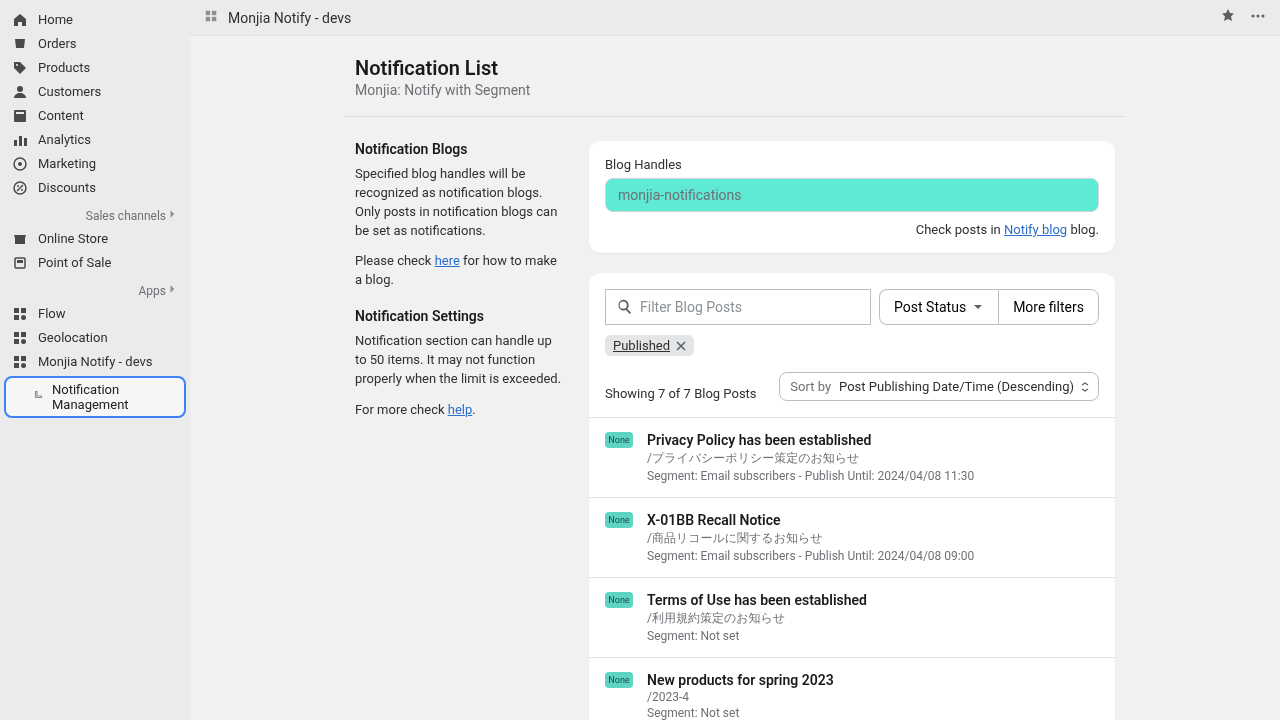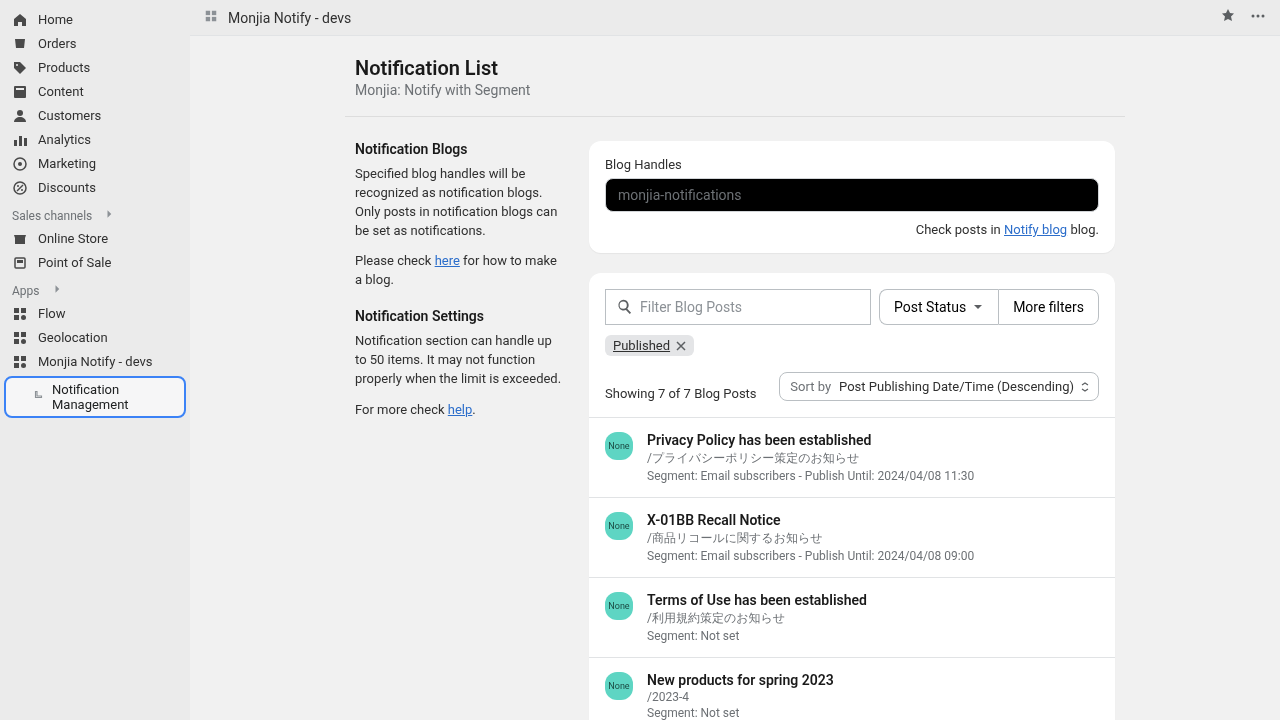--- a/index.html
+++ b/index.html
@@ -1,21 +1,21 @@
 <!DOCTYPE html>
 <html><head>
 <meta charset="utf-8">
 <style>
 * { margin: 0; padding: 0; box-sizing: border-box; font-family: -apple-system, BlinkMacSystemFont, "Segoe UI", Roboto, sans-serif; }
 body { background: #f1f1f1; width: 1280px; height: 720px; overflow: hidden; display: flex; }
 .sidebar { width: 190px; background: #ebebeb; padding-top: 8px; display: flex; flex-direction: column; }
 .nav-item { display: flex; align-items: flex-start; padding: 4px 12px; font-size: 13px; color: #303030; cursor: pointer; gap: 10px; }
 .nav-item .icon { width: 16px; height: 16px; display: flex; align-items: center; justify-content: center; }
 .nav-item .icon svg { width: 16px; height: 16px; fill: #4a4a4a; }
-.nav-section { padding: 8px 12px 4px; font-size: 12px; color: #6d7175; display: flex; align-items: center; justify-content: flex-start; gap: 11px; }
+.nav-section { padding: 8px 12px 4px; font-size: 12px; color: #6d7175; display: flex; align-items: center; justify-content: flex-end; }
 .nav-section .chev svg { width: 12px; height: 12px; fill: #8c9196; }
 .app-sub { display: flex; align-items: center; padding: 4px 4px 4px 30px; font-size: 13px; color: #202223; gap: 6px; }
 .app-sub.selected { border: 2px solid #3b82f6; border-radius: 8px; margin: 2px 4px; padding: 4px 4px 4px 28px; background: #f6f6f7; }
 .app-sub .subicon svg { width: 12px; height: 12px; fill: #8c9196; }
 .main { flex: 1; display: flex; flex-direction: column; }
 .topbar { height: 36px; background: #ebebeb; display: flex; align-items: center; padding: 0 14px; justify-content: space-between; border-bottom: 1px solid #e1e3e5; }
 .topbar-left { display: flex; align-items: center; gap: 10px; color: #303030; font-size: 14px; }
 .topbar-left .app-icon svg { width: 14px; height: 14px; fill: #8c9196; }
 .topbar-right { display: flex; gap: 14px; align-items: center; }
 .topbar-right svg { width: 16px; height: 16px; fill: #5c5f62; }
@@ -24,42 +24,42 @@
 .page-title { font-size: 20px; font-weight: 600; color: #1a1a1a; }
 .page-subtitle { font-size: 14px; color: #6d7175; margin-top: 2px; }
 .section-row { max-width: 780px; margin: 0 auto; display: flex; gap: 24px; padding: 24px 10px 0; }
 .section-left { width: 210px; }
 .section-left h3 { font-size: 14px; font-weight: 600; color: #1a1a1a; margin-bottom: 8px; }
 .section-left p { font-size: 13px; color: #303030; line-height: 1.45; margin-bottom: 12px; }
 .section-left a { color: #2c6ecb; text-decoration: underline; }
 .section-right { flex: 1; }
 .card { background: #fff; border-radius: 12px; padding: 16px; box-shadow: 0 1px 1px rgba(0,0,0,0.05); }
 .card-label { font-size: 13px; color: #303030; margin-bottom: 6px; }
-.input-readonly { width: 100%; background: #000000; border: 1px solid #d2d5d8; border-radius: 8px; padding: 8px 12px; font-size: 14px; color: #6d7175; }
+.input-readonly { width: 100%; background: #5eead4; border: 1px solid #d2d5d8; border-radius: 8px; padding: 8px 12px; font-size: 14px; color: #6d7175; }
 .card-hint { text-align: right; font-size: 13px; color: #303030; margin-top: 10px; }
 .card-hint a { color: #2c6ecb; text-decoration: underline; }
 .search-row { display: flex; gap: 8px; }
 .search-box { flex: 1; display: flex; align-items: center; border: 1px solid #babfc3; border-radius: 0; padding: 0 10px; height: 36px; }
 .search-box input { border: none; outline: none; font-size: 14px; flex: 1; color: #303030; }
 .search-box input::placeholder { color: #8c9196; }
 .search-box svg { width: 18px; height: 18px; fill: #5c5f62; margin-right: 6px; }
 .btn { border: 1px solid #babfc3; border-radius: 8px; padding: 8px 14px; height: 36px; font-size: 14px; background: #fff; display: flex; align-items: center; gap: 6px; cursor: pointer; }
 .btn svg { width: 12px; height: 12px; fill: #5c5f62; }
 .btn-group { display: flex; }
 .btn-group .btn:first-child { border-radius: 8px 0 0 8px; border-right: none; }
 .btn-group .btn:last-child { border-radius: 0 8px 8px 0; }
 .tag { display: inline-flex; align-items: center; background: #e4e5e7; border-radius: 6px; padding: 3px 8px; font-size: 13px; color: #303030; margin-top: 10px; gap: 6px; text-decoration: underline; }
 .tag svg { width: 10px; height: 10px; fill: #5c5f62; cursor: pointer; }
 .list-meta-row { display: flex; justify-content: space-between; align-items: flex-end; margin-top: 16px; font-size: 13px; color: #303030; }
 .sort-select { border: 1px solid #babfc3; border-radius: 8px; padding: 6px 24px 6px 10px; font-size: 13px; color: #303030; background: #fff; position: relative; display: flex; align-items: center; gap: 6px;}
 .sort-select .sort-label-muted { color: #6d7175; margin-right: 2px;}
 .sort-select svg { width: 10px; height:10px; fill:#5c5f62; position:absolute; right:8px;}
 .post-list { margin-top: 16px; margin-left: -16px; margin-right: -16px; margin-bottom: -16px; }
 .post-item { display: flex; gap: 14px; padding: 14px 16px; border-top: 1px solid #e1e3e5; cursor: pointer; }
-.post-thumb { width: 28px; height: 28px; background: #5ed5c3; border-radius: 12px; display: flex; align-items: center; justify-content: center; font-size: 9px; color: #1a4a42; flex-shrink: 0; }
+.post-thumb { width: 28px; height: 16px; background: #5ed5c3; border-radius: 4px; display: flex; align-items: center; justify-content: center; font-size: 9px; color: #1a4a42; flex-shrink: 0; }
 .post-title { font-size: 14px; font-weight: 600; color: #1a1a1a; }
 .post-sub { font-size: 12px; color: #6d7175; margin-top: 2px; }
 .post-meta { font-size: 12px; color: #6d7175; margin-top: 2px; }
 </style>
 </head>
 <body>
 
 <div class="sidebar">
   <div id="nav-main">
       <div class="nav-item">
@@ -83,34 +83,34 @@
           <svg viewBox="0 0 16 16">
             <path d="M2 2h6l6 6-6 6-6-6z"></path>
             <circle cx="5" cy="5" r="1" fill="#ebebeb"></circle>
           </svg>
         </span>
         <span>Products</span>
       </div>
       <div class="nav-item">
         <span class="icon">
           <svg viewBox="0 0 16 16">
+            <circle cx="8" cy="5" r="3"></circle>
+            <path d="M2 14c0-3 3-5 6-5s6 2 6 5z"></path>
+          </svg>
+        </span>
+        <span>Customers</span>
+      </div>
+      <div class="nav-item">
+        <span class="icon">
+          <svg viewBox="0 0 16 16">
             <rect x="2" y="2" width="12" height="12" rx="1"></rect>
             <rect x="4" y="4" width="8" height="2" fill="#ebebeb"></rect>
           </svg>
         </span>
         <span>Content</span>
-      </div>
-      <div class="nav-item">
-        <span class="icon">
-          <svg viewBox="0 0 16 16">
-            <circle cx="8" cy="5" r="3"></circle>
-            <path d="M2 14c0-3 3-5 6-5s6 2 6 5z"></path>
-          </svg>
-        </span>
-        <span>Customers</span>
       </div>
       <div class="nav-item">
         <span class="icon">
           <svg viewBox="0 0 16 16">
             <rect x="2" y="8" width="3" height="6"></rect>
             <rect x="7" y="4" width="3" height="10"></rect>
             <rect x="12" y="6" width="3" height="8"></rect>
           </svg>
         </span>
         <span>Analytics</span>

